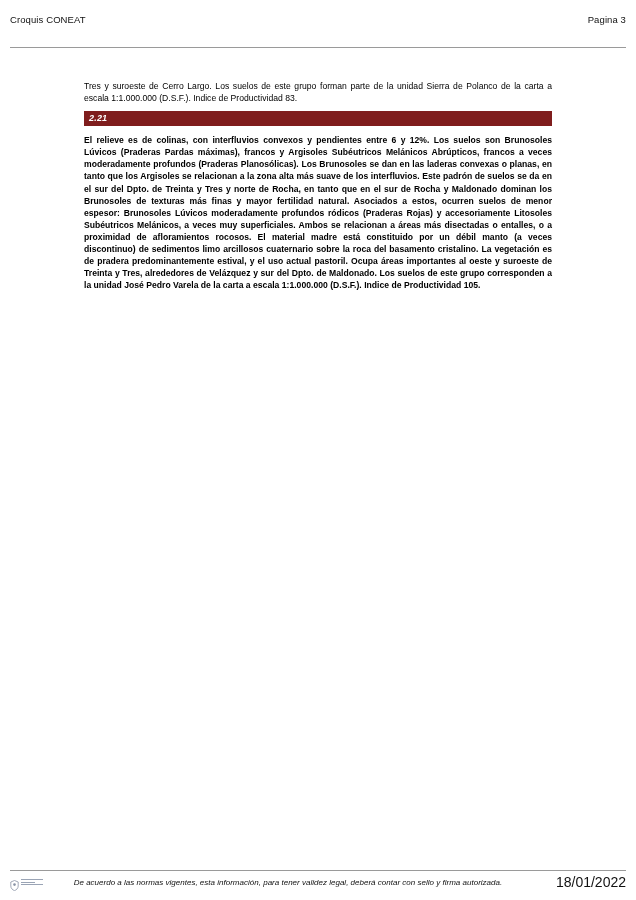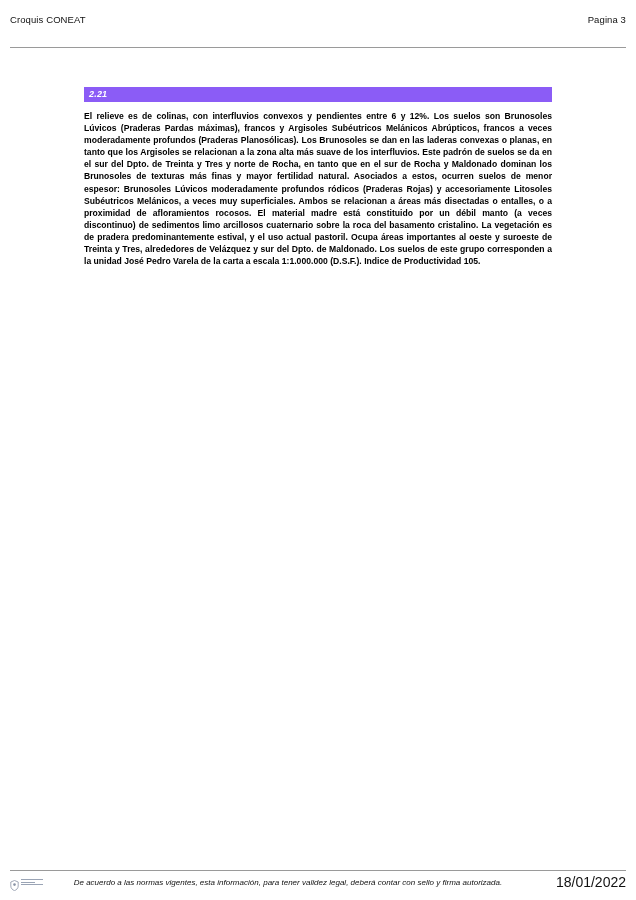--- a/index.html
+++ b/index.html
@@ -63,21 +63,21 @@
   .para {
     font-size: 8.6px;
     line-height: 12.1px;
     text-align: justify;
     color: #000;
     margin: 0 0 6px 0;
     letter-spacing: 0.01px;
   }
 
   .section-bar {
-    background: #8b5cf6;
+    background: #7f1d1d;
     color: #ffffff;
     font-style: italic;
     font-weight: bold;
     font-size: 9px;
     line-height: 13px;
     padding: 1px 5px;
     margin: 7px 0 8px 0;
     height: 13px;
     box-sizing: content-box;
     letter-spacing: 0.2px;
@@ -156,20 +156,21 @@
 
 <div class="page">
 
   <div class="header">
     <div class="header-left">Croquis CONEAT</div>
     <div class="header-right">Pagina 3</div>
   </div>
   <div class="header-rule"></div>
 
   <div class="content">
+    <p class="para">Tres y suroeste de Cerro Largo. Los suelos de este grupo forman parte de la unidad Sierra de Polanco de la carta a escala 1:1.000.000 (D.S.F.). Indice de Productividad 83.</p>
 
     <div class="section-bar">2.21</div>
 
     <p class="para para-block">El relieve es de colinas, con interfluvios convexos y pendientes entre 6 y 12%. Los suelos son Brunosoles Lúvicos (Praderas Pardas máximas), francos y Argisoles Subéutricos Melánicos Abrúpticos, francos a veces moderadamente profundos (Praderas Planosólicas). Los Brunosoles se dan en las laderas convexas o planas, en tanto que los Argisoles se relacionan a la zona alta más suave de los interfluvios. Este padrón de suelos se da en el sur del Dpto. de Treinta y Tres y norte de Rocha, en tanto que en el sur de Rocha y Maldonado dominan los Brunosoles de texturas más finas y mayor fertilidad natural. Asociados a estos, ocurren suelos de menor espesor: Brunosoles Lúvicos moderadamente profundos ródicos (Praderas Rojas) y accesoriamente Litosoles Subéutricos Melánicos, a veces muy superficiales. Ambos se relacionan a áreas más disectadas o entalles, o a proximidad de afloramientos rocosos. El material madre está constituido por un débil manto (a veces discontinuo) de sedimentos limo arcillosos cuaternario sobre la roca del basamento cristalino. La vegetación es de pradera predominantemente estival, y el uso actual pastoril. Ocupa áreas importantes al oeste y suroeste de Treinta y Tres, alrededores de Velázquez y sur del Dpto. de Maldonado. Los suelos de este grupo corresponden a la unidad José Pedro Varela de la carta a escala 1:1.000.000 (D.S.F.). Indice de Productividad 105.</p>
   </div>
 
   <div class="footer-rule"></div>
 
   <div class="footer">
     <div class="footer-logo">

